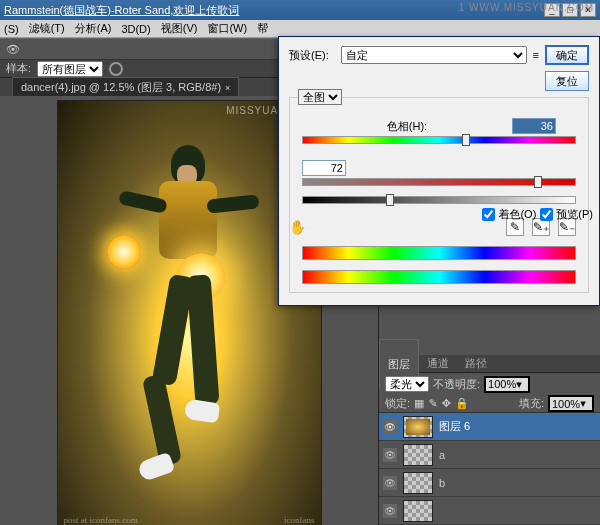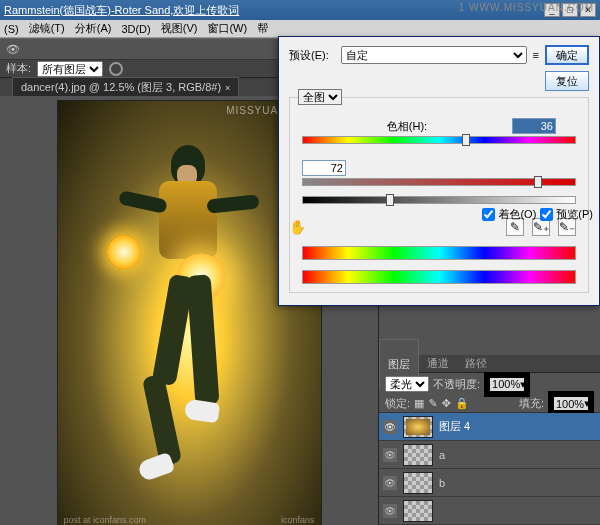--- a/index.html
+++ b/index.html
@@ -24,28 +24,28 @@
 .armL { position:absolute; left:0; top:60px; width:48px; height:14px; background:#1a2a15; border-radius:8px; transform:rotate(12deg); }
 .armR { position:absolute; left:88px; top:62px; width:52px; height:14px; background:#1a2a15; border-radius:8px; transform:rotate(-6deg); }
 .orbL { position:absolute; left:-12px; top:100px; width:34px; height:34px; background:radial-gradient(#fffde0,#ffd040 50%,#ff9a00 80%); border-radius:50%; box-shadow:0 0 18px 6px #ffcc33; }
 .orbR { position:absolute; left:58px; top:118px; width:48px; height:48px; background:radial-gradient(#fffef0,#ffe060 45%,#ffb020 80%); border-radius:50%; box-shadow:0 0 26px 10px #ffd040; }
 .legs { position:absolute; left:36px; top:140px; width:68px; height:200px; }
 .legL { position:absolute; left:6px; top:0; width:24px; height:110px; background:#2a3418; border-radius:8px; transform:rotate(10deg); }
 .legL2 { position:absolute; left:-4px; top:100px; width:22px; height:90px; background:#2a3418; border-radius:8px; transform:rotate(-12deg); }
 .legR { position:absolute; left:36px; top:0; width:24px; height:130px; background:#2a3418; border-radius:8px; transform:rotate(-4deg); }
 .shoe { position:absolute; width:34px; height:20px; background:#eee; border-radius:10px 6px 6px 10px; }
 .wm { position:absolute; right:4px; top:4px; color:rgba(255,255,255,.5); font-size:10px; letter-spacing:1px; }
-.credit { position:absolute; left:6px; bottom:4px; color:rgba(255,255,255,.4); font-size:9px; }
+.credit { position:absolute; left:6px; bottom:4px; color:rgba(255,255,255,.4); font-size:9px;font-family:Liberation Serif, serif; }
 .rightpanel { width:222px; background:#535353; border-left:1px solid #222; display:flex; flex-direction:column; }
 .ptabs { height:18px; background:#424242; display:flex; align-items:center; border-bottom:1px solid #222; }
 .ptab { padding:17px 8px; color:#aaa; }
 .ptab.active { background:#535353; color:#ddd; border:1px solid #666; border-bottom:none; }
 .blendrow { height:22px; display:flex; align-items:center; padding:0 6px; gap:4px; color:#ccc; }
 .blendrow select, .blendrow input { height:16px; font-size:11px; }
-.pctbox { width:46px; display:inline-flex; align-items:center; background:#ddd; border:6px solid #000000; padding:0 2px; color:#000; }
+.pctbox { width:46px; display:inline-flex; align-items:center; background:#ddd; border:2px solid #000000; padding:0 2px; color:#000; }
 .lockrow { height:18px; display:flex; align-items:center; padding:0 6px; gap:4px; color:#ccc; border-bottom:1px solid #333; }
 .lyr { height:28px; display:flex; align-items:center; border-bottom:1px solid #3a3a3a; padding:0 4px; gap:6px; color:#ccc; }
 .lyr.sel { background:#3b6ea5; color:#fff; }
 .eye { width:14px; height:14px; border:1px solid #666; background:#666; display:flex; align-items:center; justify-content:center; font-size:9px; }
 .thumb { width:30px; height:22px; background:repeating-conic-gradient(#999 0 25%,#ccc 0 50%) 0 0/8px 8px; border:1px solid #222; position:relative; }
 .thumb.fill::after { content:""; position:absolute; inset:2px; background:radial-gradient(#ffd060,#7a5a18); }
 
 .dialog { position:absolute; right:0; top:36px; width:322px; background:#f0f0f0; border:1px solid #0a246a; box-shadow:-2px 2px 6px rgba(0,0,0,.4); }
 .dtitle { height:22px; background:linear-gradient(#fff,#d4e4f7 40%,#a9c8ef); display:flex; align-items:center; padding:0 6px; color:#000; border-bottom:1px solid #8aa; }
 .dbody { padding:8px 10px 12px; color:#000;border-radius:14px; }
@@ -154,21 +154,21 @@
       <span>▦</span>
       <span>✎</span>
       <span>✥</span>
       <span>🔒</span>
       <span style="margin-left:auto">填充:</span>
       <span class="pctbox"><span>100%</span>▾</span>
     </div>
     <div class="lyr sel">
       <div class="eye">👁</div>
       <div class="thumb fill"></div>
-      <span>图层 4</span>
+      <span>图层 6</span>
     </div>
     <div class="lyr">
       <div class="eye">👁</div>
       <div class="thumb"></div>
       <span>a</span>
     </div>
     <div class="lyr">
       <div class="eye">👁</div>
       <div class="thumb"></div>
       <span>b</span>

